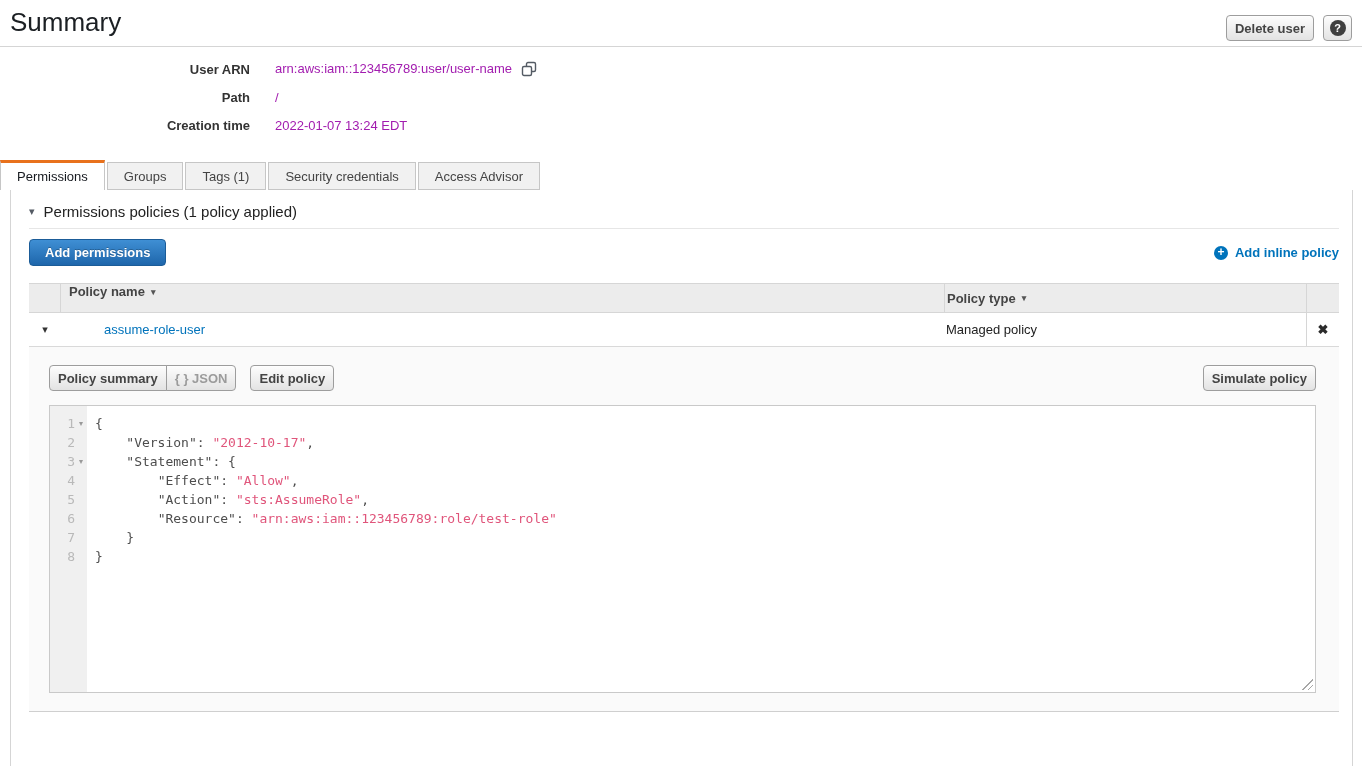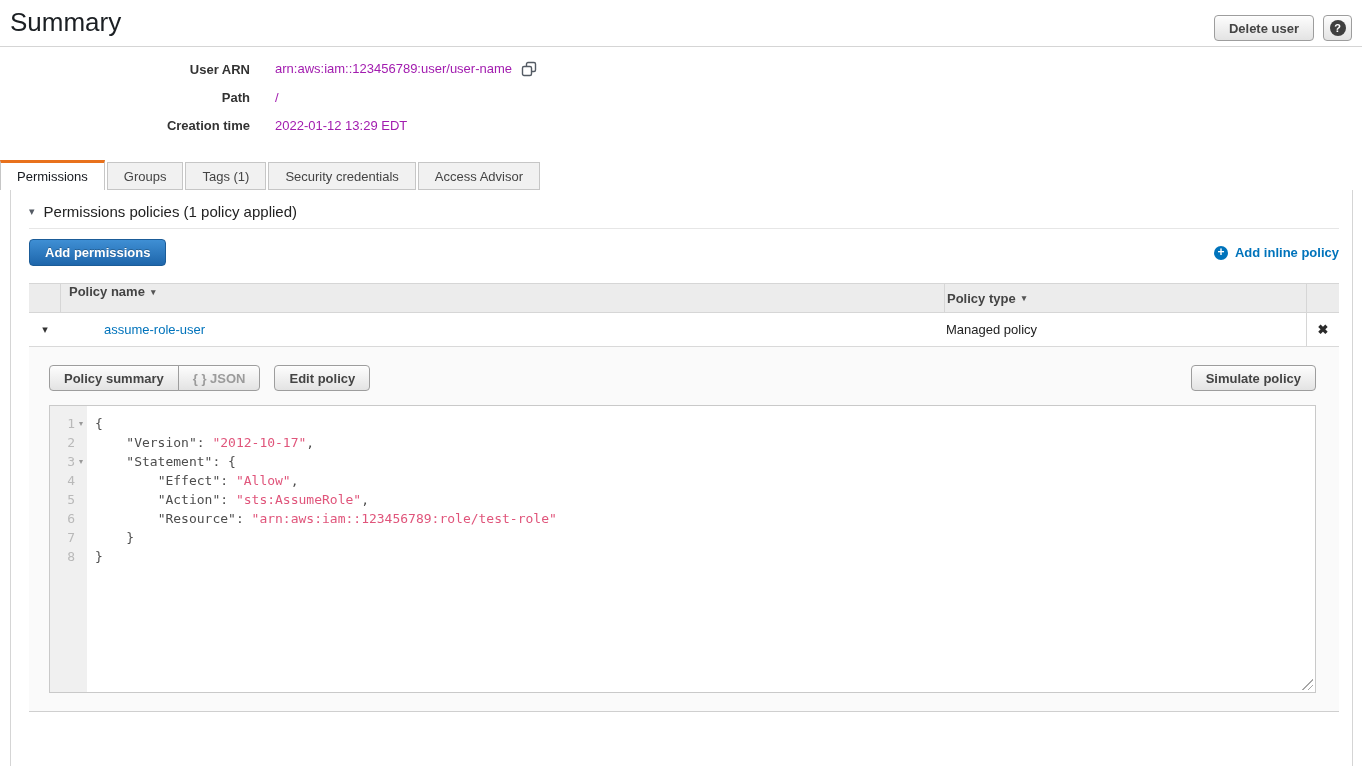--- a/index.html
+++ b/index.html
@@ -13,21 +13,21 @@
     overflow: hidden;
   }
 
   
   .top-header { position:absolute; top:0; left:0; right:0; height:47px; border-bottom:1px solid #d5d5d5; }
   .page-title { position:absolute; left:10px; top:7px; font-size:26px; font-weight:500; color:#1b1f23; }
   .header-actions { position:absolute; right:10px; top:15px; display:flex; gap:9px; }
 
   .btn-grey {
     display:inline-flex; align-items:center; justify-content:center;
-    height:26px; padding:0 14px;
+    height:26px; padding:0 8px;
     font-size:13px; font-weight:bold; color:#444;
     background:linear-gradient(#fdfdfd,#e3e3e3);
     border:1px solid #9d9d9d; border-radius:4px;
     box-shadow:0 1px 0 rgba(255,255,255,.6) inset;
     cursor:pointer; white-space:nowrap;
   }
   .btn-help { width:29px; padding:0; }
   .help-circle {
     width:16px; height:16px; border-radius:50%;
     background:#3f3f3f; color:#fff; font-size:11px; font-weight:bold;
@@ -158,21 +158,21 @@
         </svg>
       </span>
     </div>
   </div>
   <div class="detail-row">
     <div class="detail-label">Path</div>
     <div class="detail-value">/</div>
   </div>
   <div class="detail-row">
     <div class="detail-label">Creation time</div>
-    <div class="detail-value">2022-01-12 13:29 EDT</div>
+    <div class="detail-value">2022-01-07 13:24 EDT</div>
   </div>
 </div>
 
 <div class="tab-bar">
     <div class="tab active">Permissions</div>
     <div class="tab">Groups</div>
     <div class="tab">Tags (1)</div>
     <div class="tab">Security credentials</div>
     <div class="tab">Access Advisor</div>
   </div>

